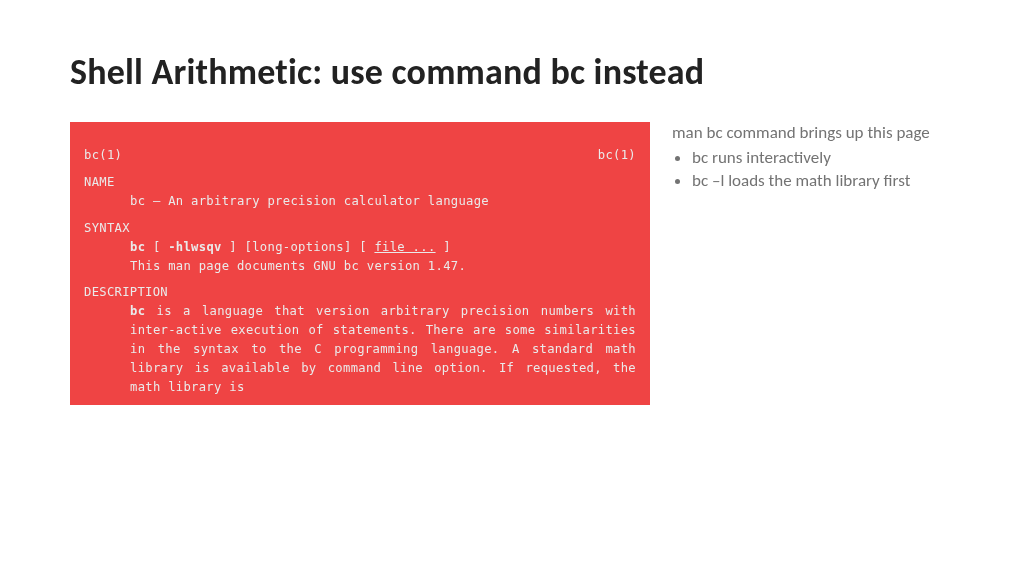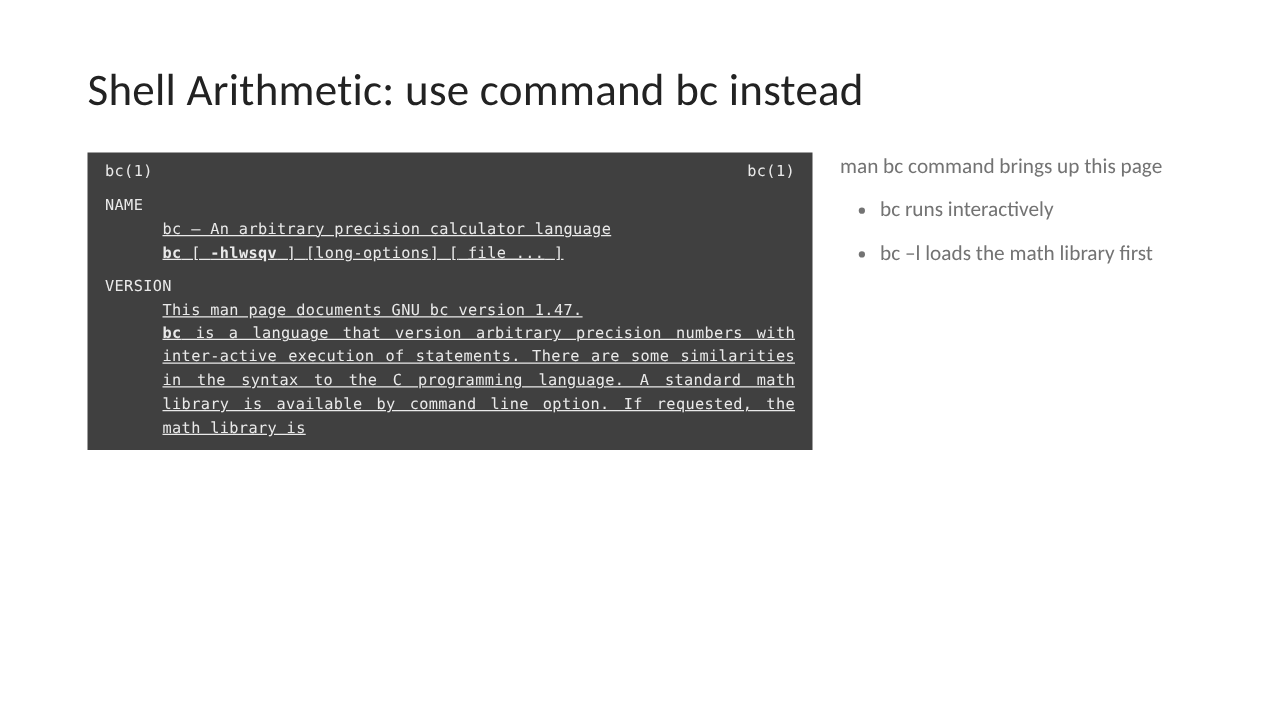--- a/index.html
+++ b/index.html
@@ -13,74 +13,73 @@
   }
   .slide {
     position: relative;
     width: 1024px;
     height: 576px;
     box-sizing: border-box;
     padding: 50px 70px 40px 70px;
   }
   .title {
     font-size: 36px;
-    font-weight: 400;
+    font-weight: 700;
     letter-spacing: 0.2px;
     color: #222;
     margin: 0 0 28px 0;
   }
   .body-row {
     display: flex;
     align-items: flex-start;
     gap: 22px;
   }
   .terminal {
-    background: #404040;
+    background: #ef4444;
     color: #eaeaea;
     font-family: "SFMono-Regular", Menlo, Monaco, Consolas, monospace;
     font-size: 12.2px;
     line-height: 1.55;
-    padding: 6px 14px 8px 14px;
+    padding: 24px 14px 8px 14px;
     width: 580px;
     box-sizing: border-box;
     letter-spacing: 0.3px;
   }
   .terminal .top-row {
     display: flex;
     justify-content: space-between;
   }
   .terminal .hdr {
     font-weight: 400;
     margin-top: 8px;
   }
   .terminal .indent {
     padding-left: 46px;
     display: block;
-    text-decoration: underline;
   }
   .terminal .b { font-weight: 700; }
   .terminal .ul { text-decoration: underline; text-align: center; }
   .terminal .just {
     text-align: justify;
     text-align-last: left;
   }
   .notes {
     font-size: 17px;
     line-height: 1.35;
     color: #737373;
   }
   .notes p {
     margin: 0 0 2px 0;
   }
   .notes ul {
     margin: 2px 0 0 0;
     padding-left: 20px;
   }
   .notes li {
-    margin: 12px;
+    margin: 0;
   }
 </style>
 </head>
 <body>
 
 <div class="slide">
 
   <h1 class="title">
     <span>Shell Arithmetic: use command </span><span>bc</span><span> instead</span>
   </h1>
@@ -89,27 +88,28 @@
 
     <div class="terminal">
       <div class="top-row">
         <span>bc(1)</span>
         <span>bc(1)</span>
       </div>
 
       <div class="hdr">NAME</div>
       <span class="indent">bc – An arbitrary precision calculator language</span>
 
+      <div class="hdr">SYNTAX</div>
       <span class="indent">
         <span class="b">bc</span> [ <span class="b">-hlwsqv</span> ] <span>[long-options] [</span>  <span class="ul">file ...</span>  ]
       </span>
 
-      <div class="hdr">VERSION</div>
       <span class="indent">This man page documents GNU bc version 1.47.</span>
 
+      <div class="hdr">DESCRIPTION</div>
       <span class="indent just">
         <span class="b">bc</span><span>  is a language that version arbitrary precision numbers with inter-active execution of statements.  There  are  some  similarities  in  the syntax  to  the  C  programming  language.   A standard math library is available by command line option.  If requested, the  math  library  is</span>
       </span>
     </div>
 
     <div class="notes">
       <p>man bc command brings up this page</p>
       <ul>
         <li>bc runs interactively</li>
         <li>bc –l loads the math library first</li>

